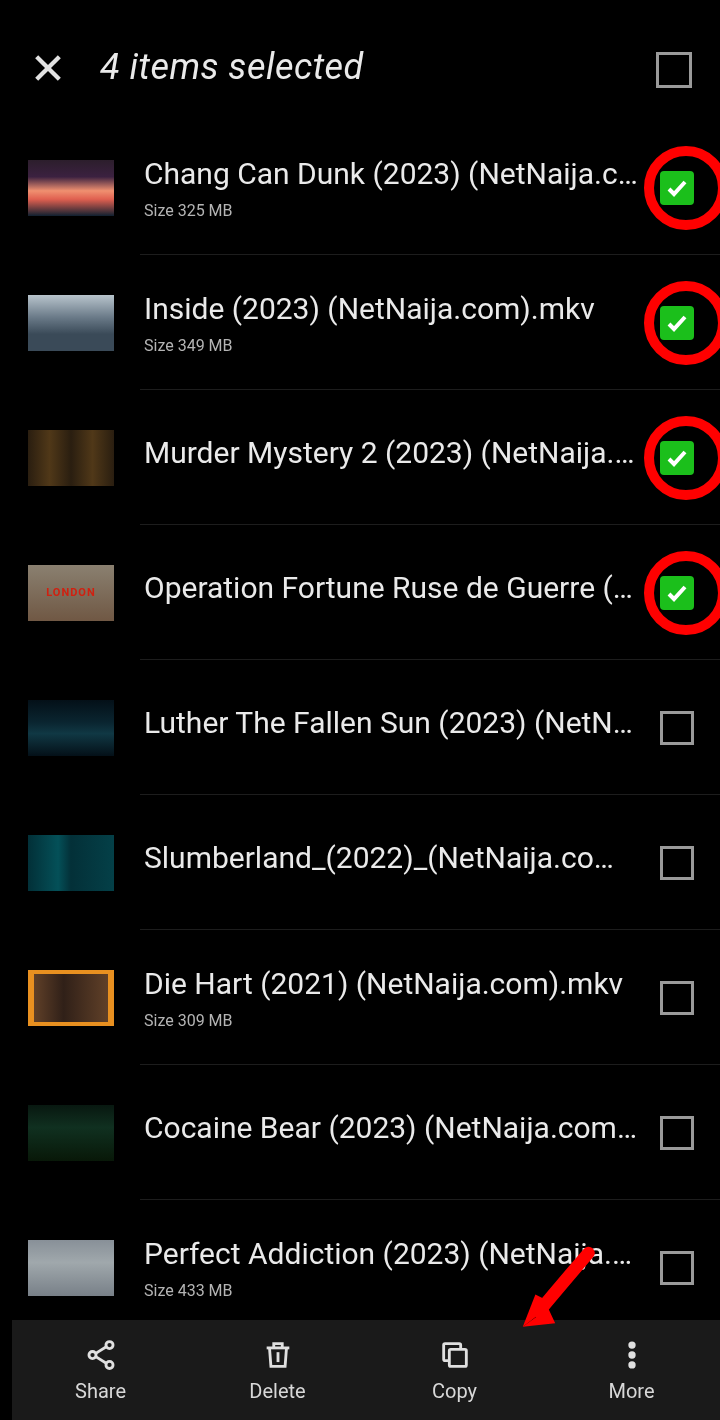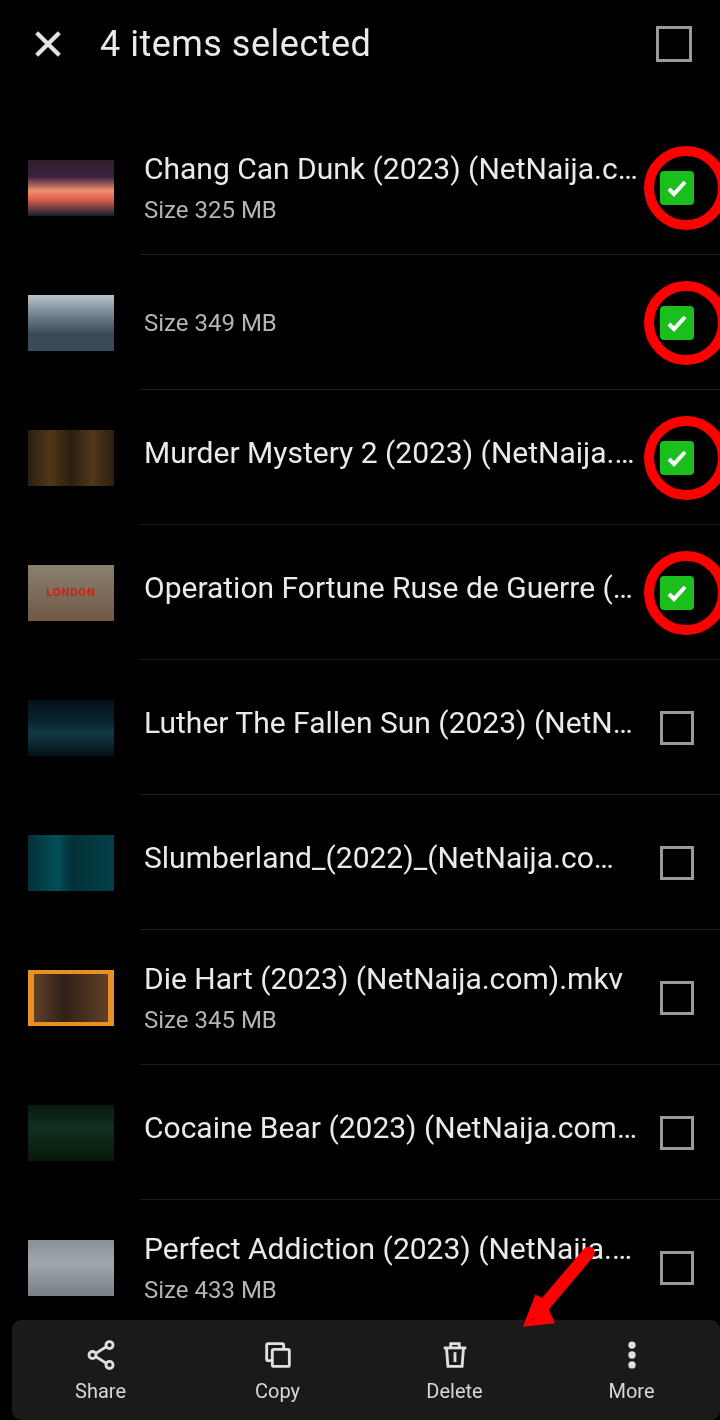--- a/index.html
+++ b/index.html
@@ -9,23 +9,24 @@
     background: #000;
     color: #e8e8e8;
     font-family: -apple-system, "Segoe UI", Roboto, sans-serif;
     overflow: hidden;
     position: relative;
   }
 
   
   .header {
     display: flex;
-    align-items: center;
+    align-items: flex-end;
     height: 88px;
-    padding: 12px 28px;
+    padding: 0 28px;
+    font-style: italic;
   }
   .close-icon {
     width: 40px; height: 40px;
     display: flex; align-items: center; justify-content: center;
   }
   .close-icon svg { width: 34px; height: 34px; stroke: #e2e2e2; stroke-width: 3; }
   .header-title {
     flex: 1;
     font-size: 36px;
     font-weight: 400;
@@ -71,21 +72,21 @@
   .meta { flex: 1; min-width: 0; padding-right: 16px; }
   .title {
     font-size: 30px;
     color: #eaeaea;
     white-space: nowrap;
     overflow: hidden;
     text-overflow: ellipsis;
     margin-bottom: 10px;
   }
   .size {
-    font-size: 24px;
+    font-size: 16px;
     color: #b4b4b4;
   }
   .chkwrap {
     width: 42px; height: 42px;
     position: relative;
     flex: 0 0 auto;
   }
   .chk {
     width: 34px; height: 34px;
     border: 3px solid #9a9a9a;
@@ -125,21 +126,20 @@
   .th7 { background: linear-gradient(#081810, #103020 40%, #081808); }
   .th8 { background: linear-gradient(#889098, #a0a8ac 40%, #788088); }
 
   
   .bottombar {
     position: absolute;
     left: 12px; right: 0; bottom: 0;
     height: 100px;
     background: #1a1a1a;
     display: flex;
-    border-radius: 9px;
   }
   .action {
     flex: 1;
     display: flex;
     flex-direction: column;
     align-items: center;
     justify-content: center;
     gap: 6px;
   }
   .action .ic { width: 36px; height: 36px; display:flex;align-items:center;justify-content:center;}
@@ -183,20 +183,21 @@
             <polyline points="4 13 9 18 20 6"></polyline>
           </svg>
         </div>
       </div>
       <div class="ring"></div>
       <div class="divider"></div>
     </div>
     <div class="row">
       <div class="thumb th1"></div>
       <div class="meta">
+        <div class="title">Inside (2023) (NetNaija.com).mkv</div>
         <div class="size">Size 349 MB</div>
       </div>
       <div class="chkwrap">
         <div class="chk checked">
           <svg viewBox="0 0 24 24">
             <polyline points="4 13 9 18 20 6"></polyline>
           </svg>
         </div>
       </div>
       <div class="ring"></div>
@@ -248,22 +249,22 @@
         <div class="title">Slumberland_(2022)_(NetNaija.com).mkv</div>
       </div>
       <div class="chkwrap">
         <div class="chk"></div>
       </div>
       <div class="divider"></div>
     </div>
     <div class="row">
       <div class="thumb th6"></div>
       <div class="meta">
-        <div class="title">Die Hart (2023) (NetNaija.com).mkv</div>
-        <div class="size">Size 345 MB</div>
+        <div class="title">Die Hart (2021) (NetNaija.com).mkv</div>
+        <div class="size">Size 309 MB</div>
       </div>
       <div class="chkwrap">
         <div class="chk"></div>
       </div>
       <div class="divider"></div>
     </div>
     <div class="row">
       <div class="thumb th7"></div>
       <div class="meta">
         <div class="title">Cocaine Bear (2023) (NetNaija.com).mkv</div>
@@ -294,36 +295,36 @@
           <circle cx="18" cy="19" r="2.5"></circle>
           <line x1="8" y1="11" x2="16" y2="6"></line>
           <line x1="8" y1="13" x2="16" y2="18"></line>
         </svg>
     </div>
     <div class="lbl">Share</div>
   </div>
   <div class="action">
     <div class="ic">
       <svg viewBox="0 0 24 24">
-          <rect x="8" y="8" width="12" height="12" rx="1"></rect>
-          <path d="M16 8 V5 a1 1 0 0 0 -1 -1 H5 a1 1 0 0 0 -1 1 v10 a1 1 0 0 0 1 1 h3"></path>
-        </svg>
-    </div>
-    <div class="lbl">Copy</div>
-  </div>
-  <div class="action">
-    <div class="ic">
-      <svg viewBox="0 0 24 24">
           <path d="M4 7 h16"></path>
           <path d="M9 7 V4 h6 v3"></path>
           <path d="M6 7 l1 13 h10 l1 -13"></path>
           <line x1="12" y1="10" x2="12" y2="17"></line>
         </svg>
     </div>
     <div class="lbl">Delete</div>
+  </div>
+  <div class="action">
+    <div class="ic">
+      <svg viewBox="0 0 24 24">
+          <rect x="8" y="8" width="12" height="12" rx="1"></rect>
+          <path d="M16 8 V5 a1 1 0 0 0 -1 -1 H5 a1 1 0 0 0 -1 1 v10 a1 1 0 0 0 1 1 h3"></path>
+        </svg>
+    </div>
+    <div class="lbl">Copy</div>
   </div>
   <div class="action">
     <div class="ic">
       <svg viewBox="0 0 24 24">
           <circle cx="12" cy="5" r="1.6" fill="#e0e0e0"></circle>
           <circle cx="12" cy="12" r="1.6" fill="#e0e0e0"></circle>
           <circle cx="12" cy="19" r="1.6" fill="#e0e0e0"></circle>
         </svg>
     </div>
     <div class="lbl">More</div>

